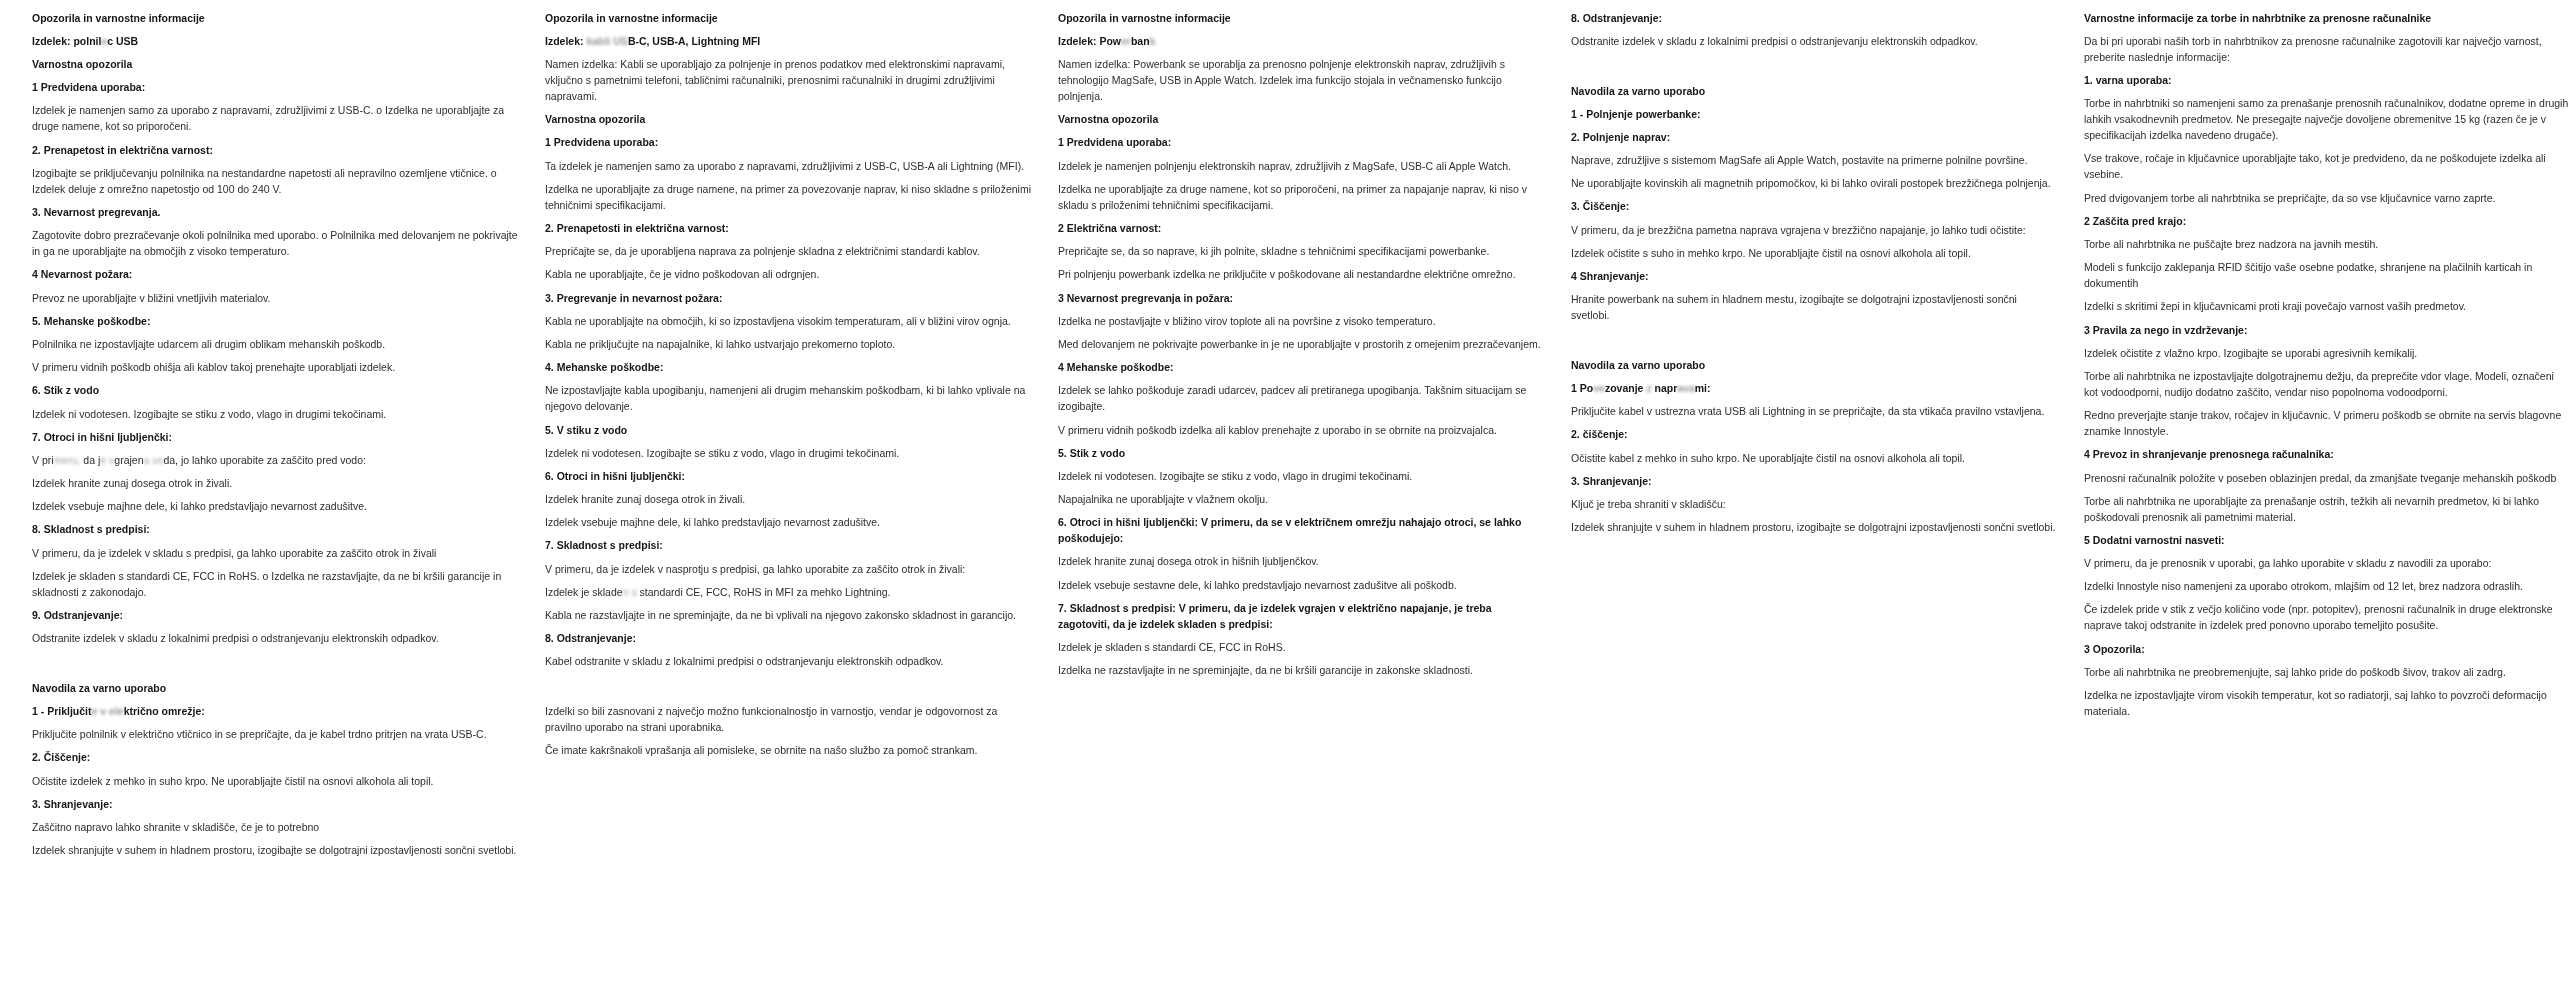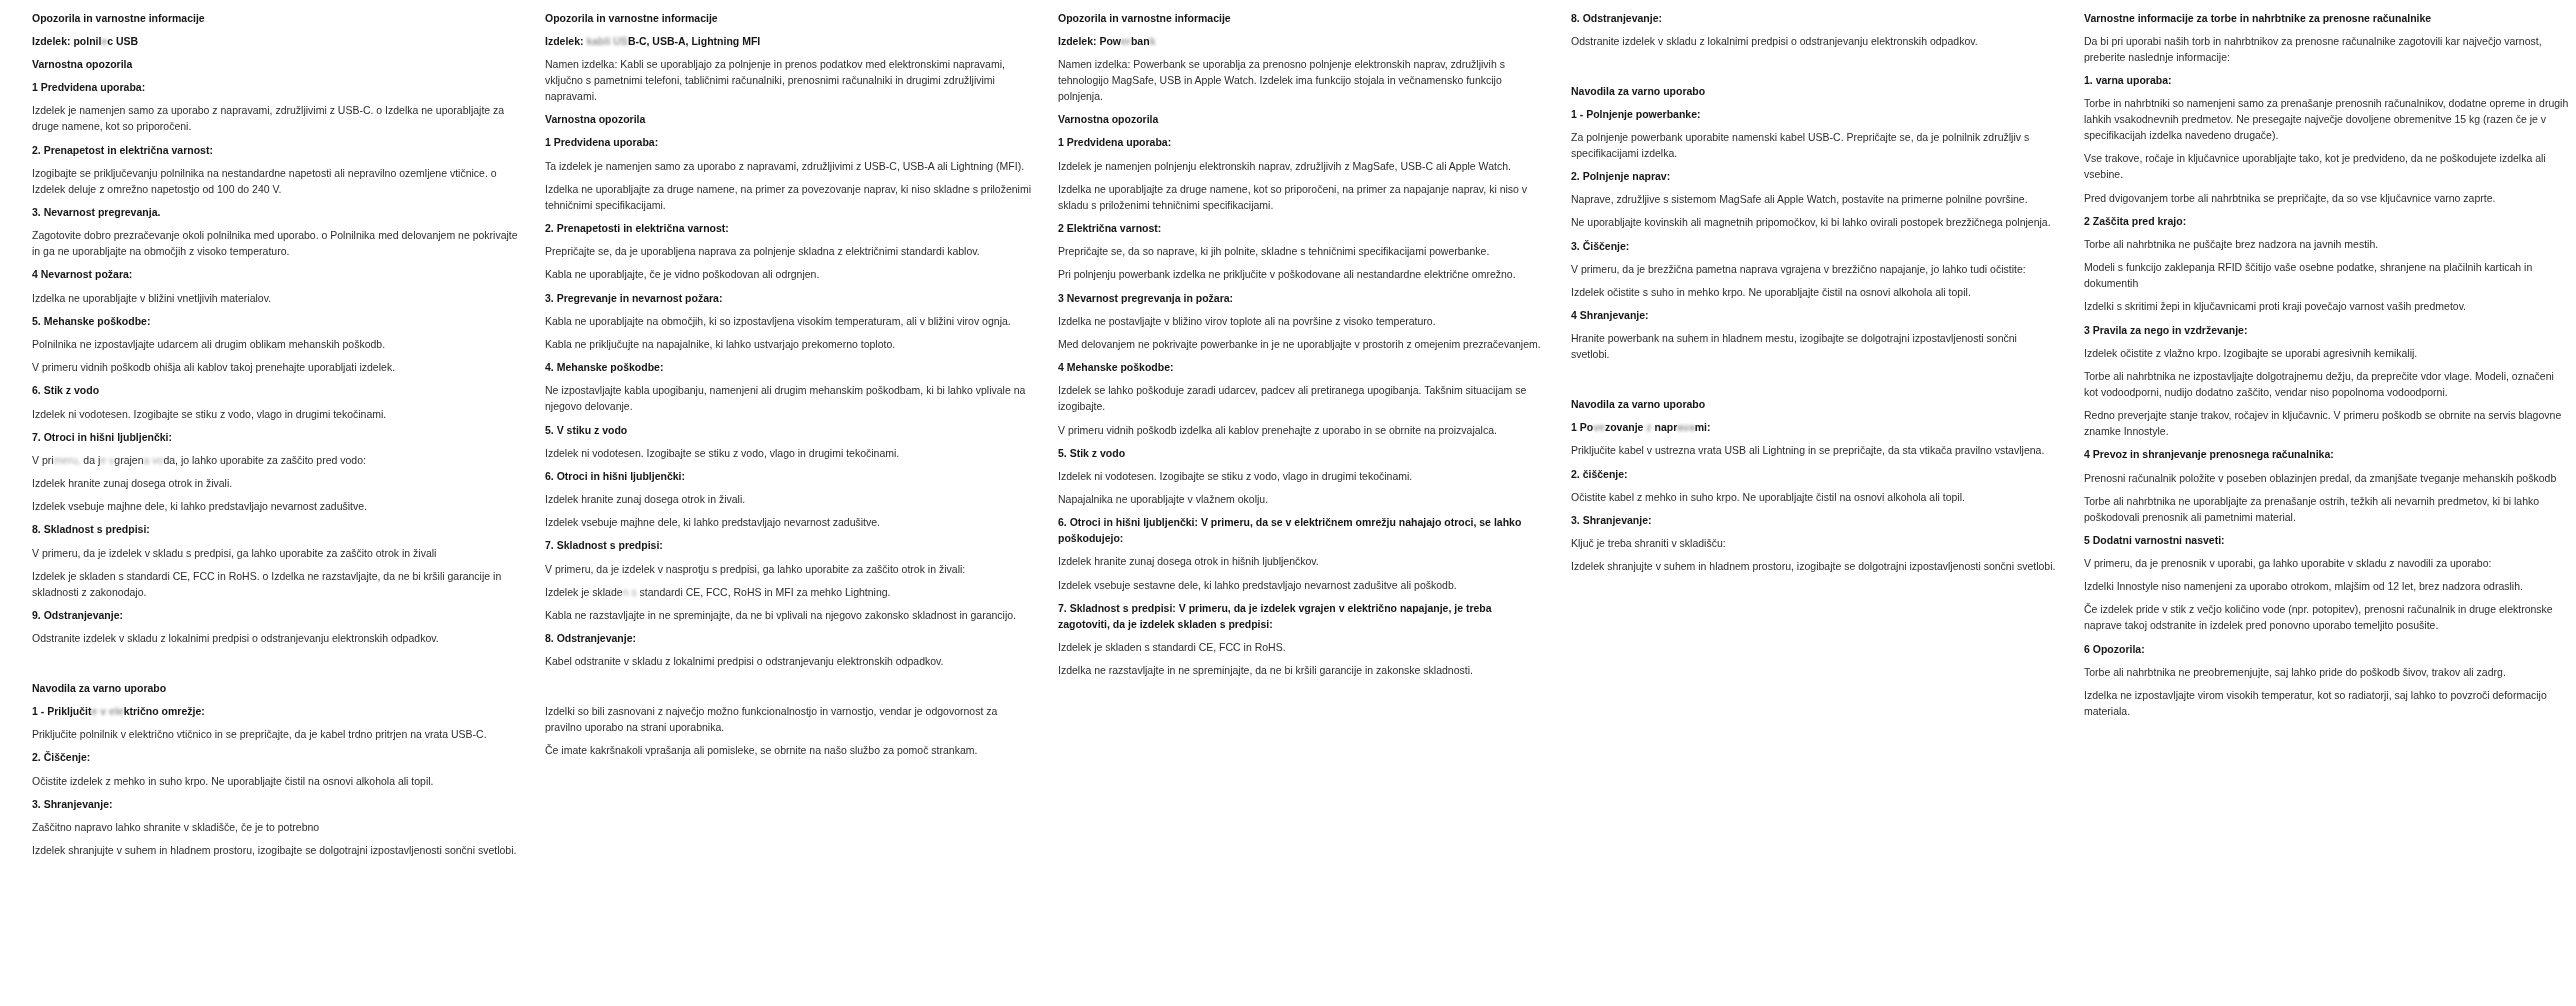--- a/index.html
+++ b/index.html
@@ -50,21 +50,21 @@
       <div class="block-heading">Opozorila in varnostne informacije</div>
       <div class="block-heading"><span>Izdelek: polnil</span><span class="smudge">e</span><span>c USB</span></div>
       <div class="block-heading">Varnostna opozorila</div>
       <div class="block-heading">1 Predvidena uporaba:</div>
       <div class="block-paragraph">Izdelek je namenjen samo za uporabo z napravami, združljivimi z USB-C. o Izdelka ne uporabljajte za druge namene, kot so priporočeni.</div>
       <div class="block-heading">2. Prenapetost in električna varnost:</div>
       <div class="block-paragraph">Izogibajte se priključevanju polnilnika na nestandardne napetosti ali nepravilno ozemljene vtičnice. o Izdelek deluje z omrežno napetostjo od 100 do 240 V.</div>
       <div class="block-heading">3. Nevarnost pregrevanja.</div>
       <div class="block-paragraph">Zagotovite dobro prezračevanje okoli polnilnika med uporabo. o Polnilnika med delovanjem ne pokrivajte in ga ne uporabljajte na območjih z visoko temperaturo.</div>
       <div class="block-heading">4 Nevarnost požara:</div>
-      <div class="block-paragraph">Izdelka ne uporabljajte v bližini vnetljivih materialov.</div>
+      <div class="block-paragraph">Prevoz ne uporabljajte v bližini vnetljivih materialov.</div>
       <div class="block-heading">5. Mehanske poškodbe:</div>
       <div class="block-paragraph">Polnilnika ne izpostavljajte udarcem ali drugim oblikam mehanskih poškodb.</div>
       <div class="block-paragraph">V primeru vidnih poškodb ohišja ali kablov takoj prenehajte uporabljati izdelek.</div>
       <div class="block-heading">6. Stik z vodo</div>
       <div class="block-paragraph">Izdelek ni vodotesen. Izogibajte se stiku z vodo, vlago in drugimi tekočinami.</div>
       <div class="block-heading">7. Otroci in hišni ljubljenčki:</div>
       <div class="block-paragraph"><span>V pri</span><span class="smudge">meru, </span><span>da j</span><span class="smudge">e v</span><span>grajen</span><span class="smudge">a vo</span><span>da, jo lahko uporabite za zaščito pred vodo:</span></div>
       <div class="block-paragraph">Izdelek hranite zunaj dosega otrok in živali.</div>
       <div class="block-paragraph">Izdelek vsebuje majhne dele, ki lahko predstavljajo nevarnost zadušitve.</div>
       <div class="block-heading">8. Skladnost s predpisi:</div>
@@ -139,21 +139,20 @@
       <div class="block-heading">7. Skladnost s predpisi: V primeru, da je izdelek vgrajen v električno napajanje, je treba zagotoviti, da je izdelek skladen s predpisi:</div>
       <div class="block-paragraph">Izdelek je skladen s standardi CE, FCC in RoHS.</div>
       <div class="block-paragraph">Izdelka ne razstavljajte in ne spreminjajte, da ne bi kršili garancije in zakonske skladnosti.</div>
     </div>
   <div class="column">
       <div class="block-heading">8. Odstranjevanje:</div>
       <div class="block-paragraph">Odstranite izdelek v skladu z lokalnimi predpisi o odstranjevanju elektronskih odpadkov.</div>
       <div class="block-spacer"></div>
       <div class="block-heading">Navodila za varno uporabo</div>
       <div class="block-heading">1 - Polnjenje powerbanke:</div>
-      <div class="block-paragraph">Za polnjenje powerbank uporabite namenski kabel USB-C. Prepričajte se, da je polnilnik združljiv s specifikacijami izdelka.</div>
       <div class="block-heading">2. Polnjenje naprav:</div>
       <div class="block-paragraph">Naprave, združljive s sistemom MagSafe ali Apple Watch, postavite na primerne polnilne površine.</div>
       <div class="block-paragraph">Ne uporabljajte kovinskih ali magnetnih pripomočkov, ki bi lahko ovirali postopek brezžičnega polnjenja.</div>
       <div class="block-heading">3. Čiščenje:</div>
       <div class="block-paragraph">V primeru, da je brezžična pametna naprava vgrajena v brezžično napajanje, jo lahko tudi očistite:</div>
       <div class="block-paragraph">Izdelek očistite s suho in mehko krpo. Ne uporabljajte čistil na osnovi alkohola ali topil.</div>
       <div class="block-heading">4 Shranjevanje:</div>
       <div class="block-paragraph">Hranite powerbank na suhem in hladnem mestu, izogibajte se dolgotrajni izpostavljenosti sončni svetlobi.</div>
       <div class="block-spacer"></div>
       <div class="block-heading">Navodila za varno uporabo</div>
@@ -180,18 +179,18 @@
       <div class="block-paragraph">Izdelek očistite z vlažno krpo. Izogibajte se uporabi agresivnih kemikalij.</div>
       <div class="block-paragraph">Torbe ali nahrbtnika ne izpostavljajte dolgotrajnemu dežju, da preprečite vdor vlage. Modeli, označeni kot vodoodporni, nudijo dodatno zaščito, vendar niso popolnoma vodoodporni.</div>
       <div class="block-paragraph">Redno preverjajte stanje trakov, ročajev in ključavnic. V primeru poškodb se obrnite na servis blagovne znamke Innostyle.</div>
       <div class="block-heading">4 Prevoz in shranjevanje prenosnega računalnika:</div>
       <div class="block-paragraph">Prenosni računalnik položite v poseben oblazinjen predal, da zmanjšate tveganje mehanskih poškodb</div>
       <div class="block-paragraph">Torbe ali nahrbtnika ne uporabljajte za prenašanje ostrih, težkih ali nevarnih predmetov, ki bi lahko poškodovali prenosnik ali pametnimi material.</div>
       <div class="block-heading">5 Dodatni varnostni nasveti:</div>
       <div class="block-paragraph">V primeru, da je prenosnik v uporabi, ga lahko uporabite v skladu z navodili za uporabo:</div>
       <div class="block-paragraph">Izdelki Innostyle niso namenjeni za uporabo otrokom, mlajšim od 12 let, brez nadzora odraslih.</div>
       <div class="block-paragraph">Če izdelek pride v stik z večjo količino vode (npr. potopitev), prenosni računalnik in druge elektronske naprave takoj odstranite in izdelek pred ponovno uporabo temeljito posušite.</div>
-      <div class="block-heading">6 Opozorila:</div>
+      <div class="block-heading">3 Opozorila:</div>
       <div class="block-paragraph">Torbe ali nahrbtnika ne preobremenjujte, saj lahko pride do poškodb šivov, trakov ali zadrg.</div>
       <div class="block-paragraph">Izdelka ne izpostavljajte virom visokih temperatur, kot so radiatorji, saj lahko to povzroči deformacijo materiala.</div>
     </div>
 </div>
 
 
 </body></html>

